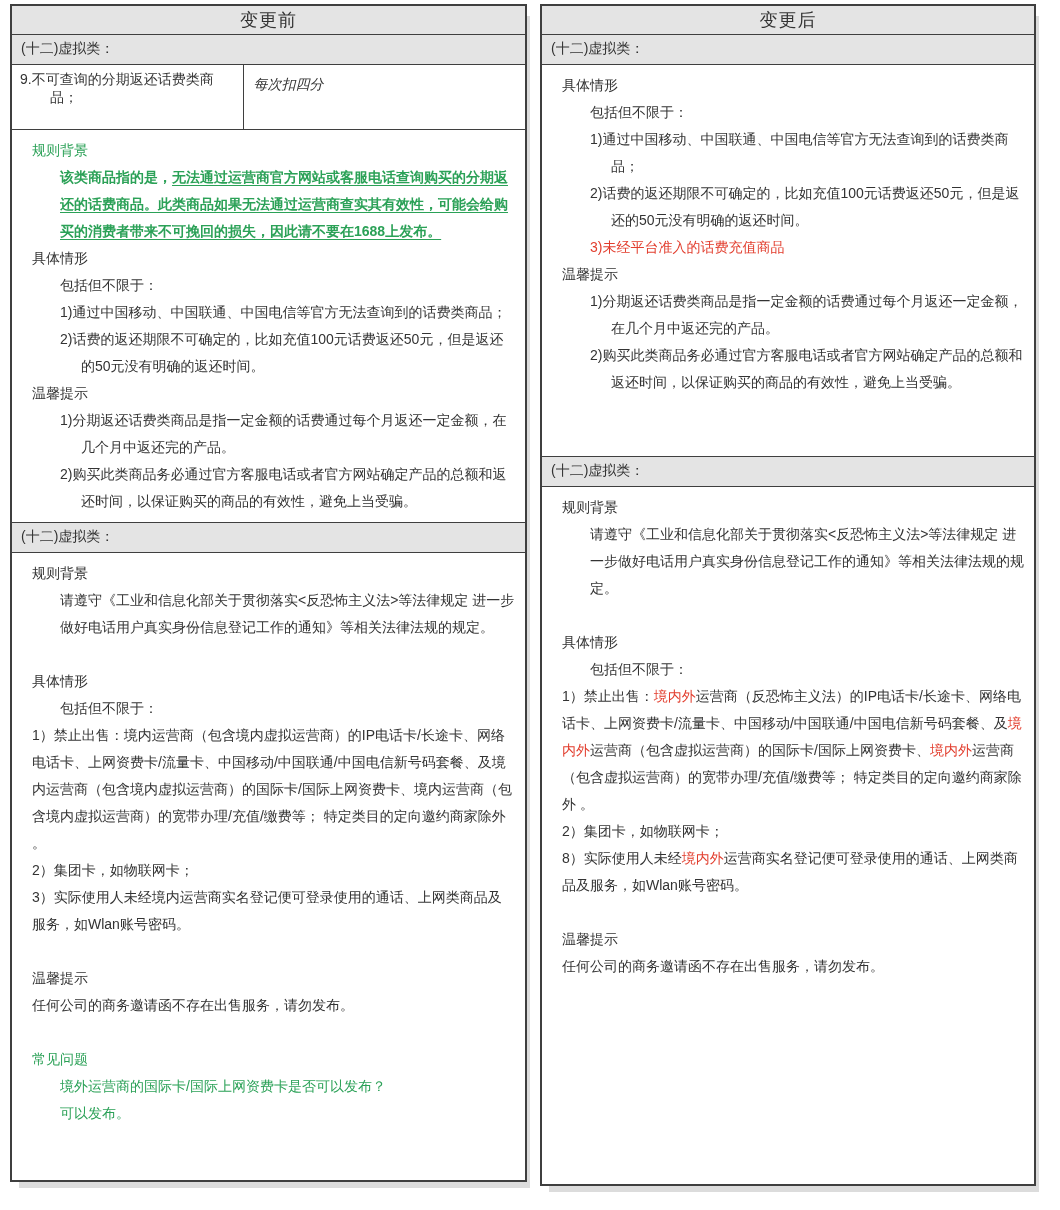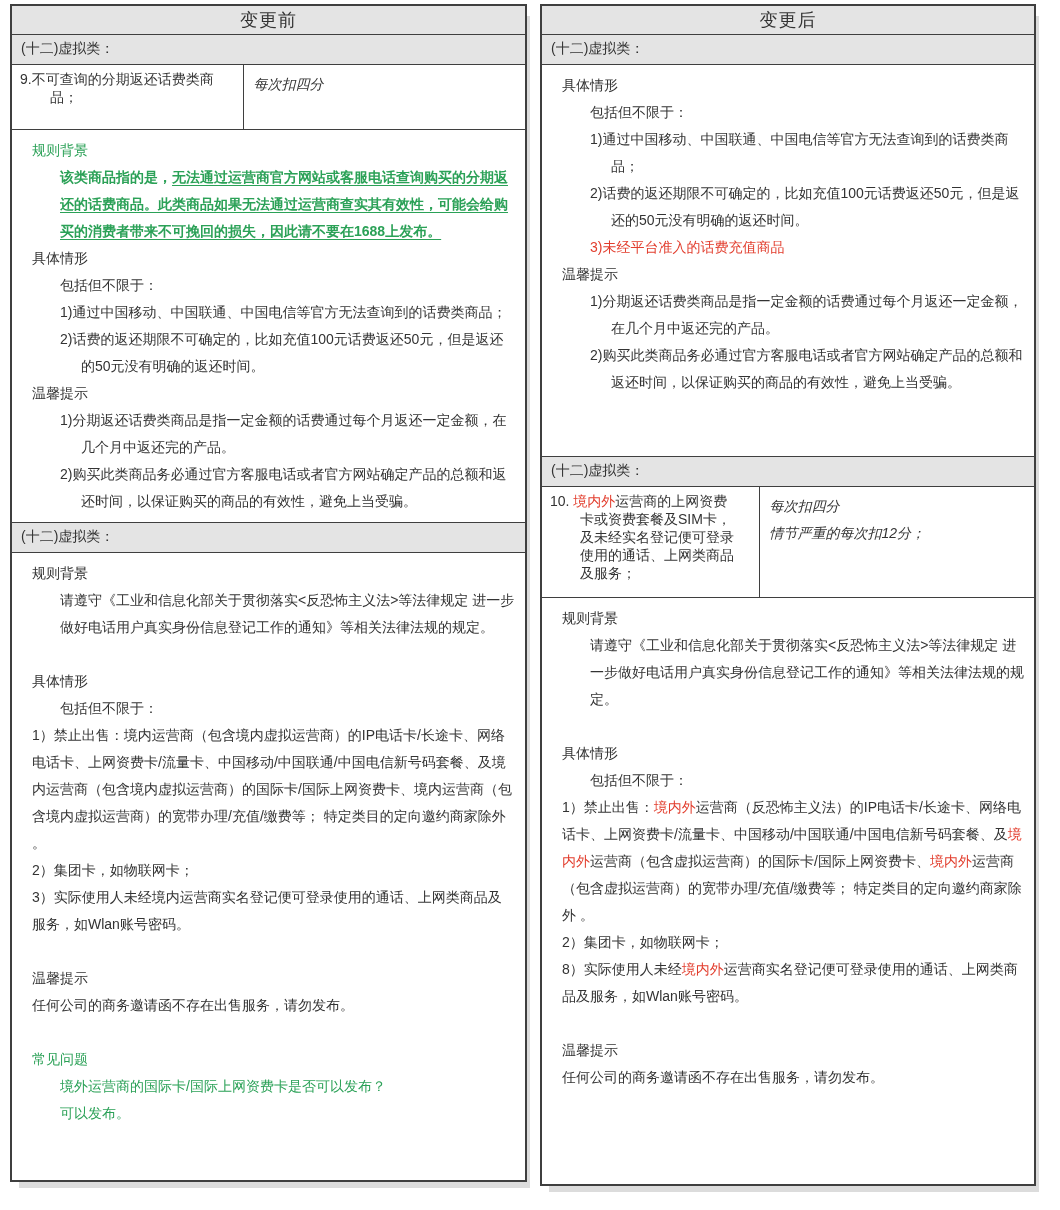--- a/index.html
+++ b/index.html
@@ -116,27 +116,20 @@
             <div class="ln i1 hang"><span>2)话费的返还期限不可确定的，比如充值100元话费返还50元，但是返还的50元没有明确的返还时间。</span></div>
             <div class="ln i1 red"><span>3)未经平台准入的话费充值商品</span></div>
             <div class="ln h"><span>温馨提示</span></div>
             <div class="ln i1 hang"><span>1)分期返还话费类商品是指一定金额的话费通过每个月返还一定金额，在几个月中返还完的产品。</span></div>
             <div class="ln i1 hang"><span>2)购买此类商品务必通过官方客服电话或者官方网站确定产品的总额和返还时间，以保证购买的商品的有效性，避免上当受骗。</span></div>
           </td>
     </tr>
     <tr class="cat">
       <td colspan="2">(十二)虚拟类：</td>
     </tr>
-    <tr class="r10">
-      <td class="item hangi"><span>10. </span><span class="red">境内外</span><span>运营商的上网资费卡或资费套餐及SIM卡，及未经实名登记便可登录使用的通话、上网类商品及服务；</span></td>
-      <td class="pen">
-            <div class="ln"><span>每次扣四分</span></div>
-            <div class="ln"><span>情节严重的每次扣12分；</span></div>
-          </td>
-    </tr>
     <tr>
       <td colspan="2" class="content">
             <div class="ln h"><span>规则背景</span></div>
             <div class="ln i1"><span>请遵守《工业和信息化部关于贯彻落实&lt;反恐怖主义法&gt;等法律规定 进一步做好电话用户真实身份信息登记工作的通知》等相关法律法规的规定。</span></div>
             <div class="ln blank"><span></span></div>
             <div class="ln h"><span>具体情形</span></div>
             <div class="ln i1"><span>包括但不限于：</span></div>
             <div class="ln"><span>1）禁止出售：</span><span class="red">境内外</span><span>运营商（反恐怖主义法）的IP电话卡/长途卡、网络电话卡、上网资费卡/流量卡、中国移动/中国联通/中国电信新号码套餐、及</span><span class="red">境内外</span><span>运营商（包含虚拟运营商）的国际卡/国际上网资费卡、</span><span class="red">境内外</span><span>运营商（包含虚拟运营商）的宽带办理/充值/缴费等； 特定类目的定向邀约商家除外 。</span></div>
             <div class="ln"><span>2）集团卡，如物联网卡；</span></div>
             <div class="ln"><span>8）实际使用人未经</span><span class="red">境内外</span><span>运营商实名登记便可登录使用的通话、上网类商品及服务，如Wlan账号密码。</span></div>

